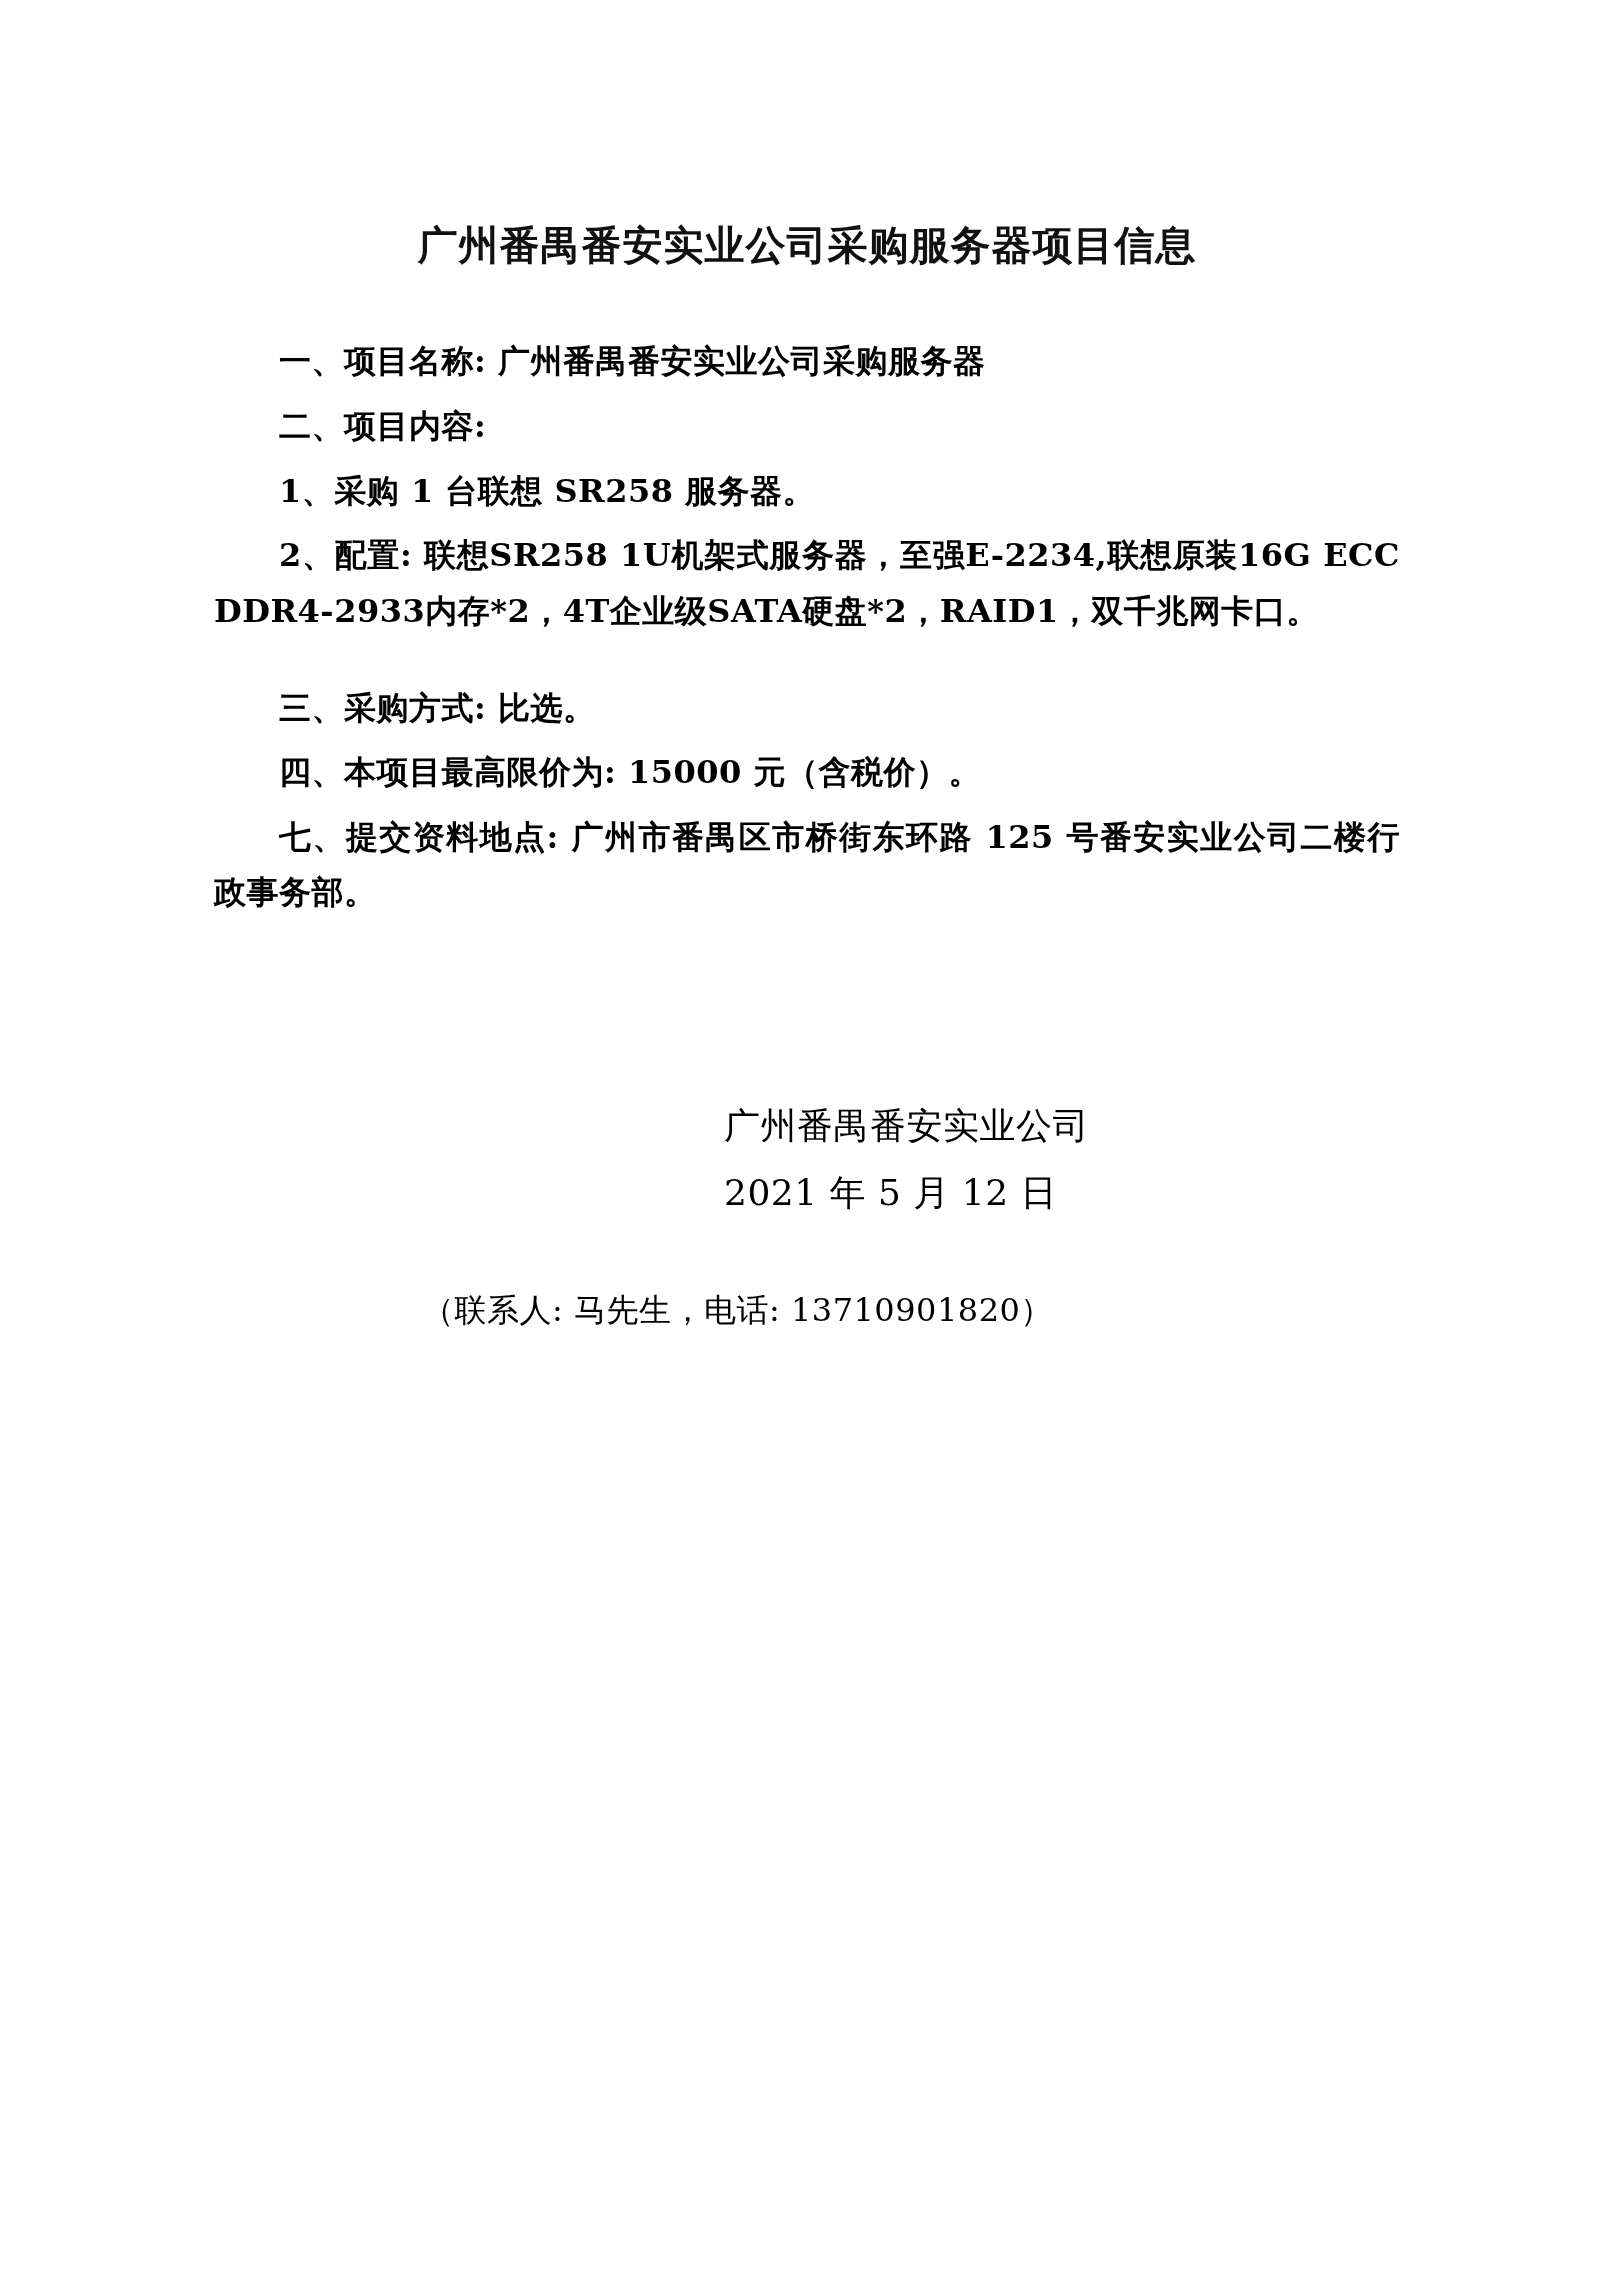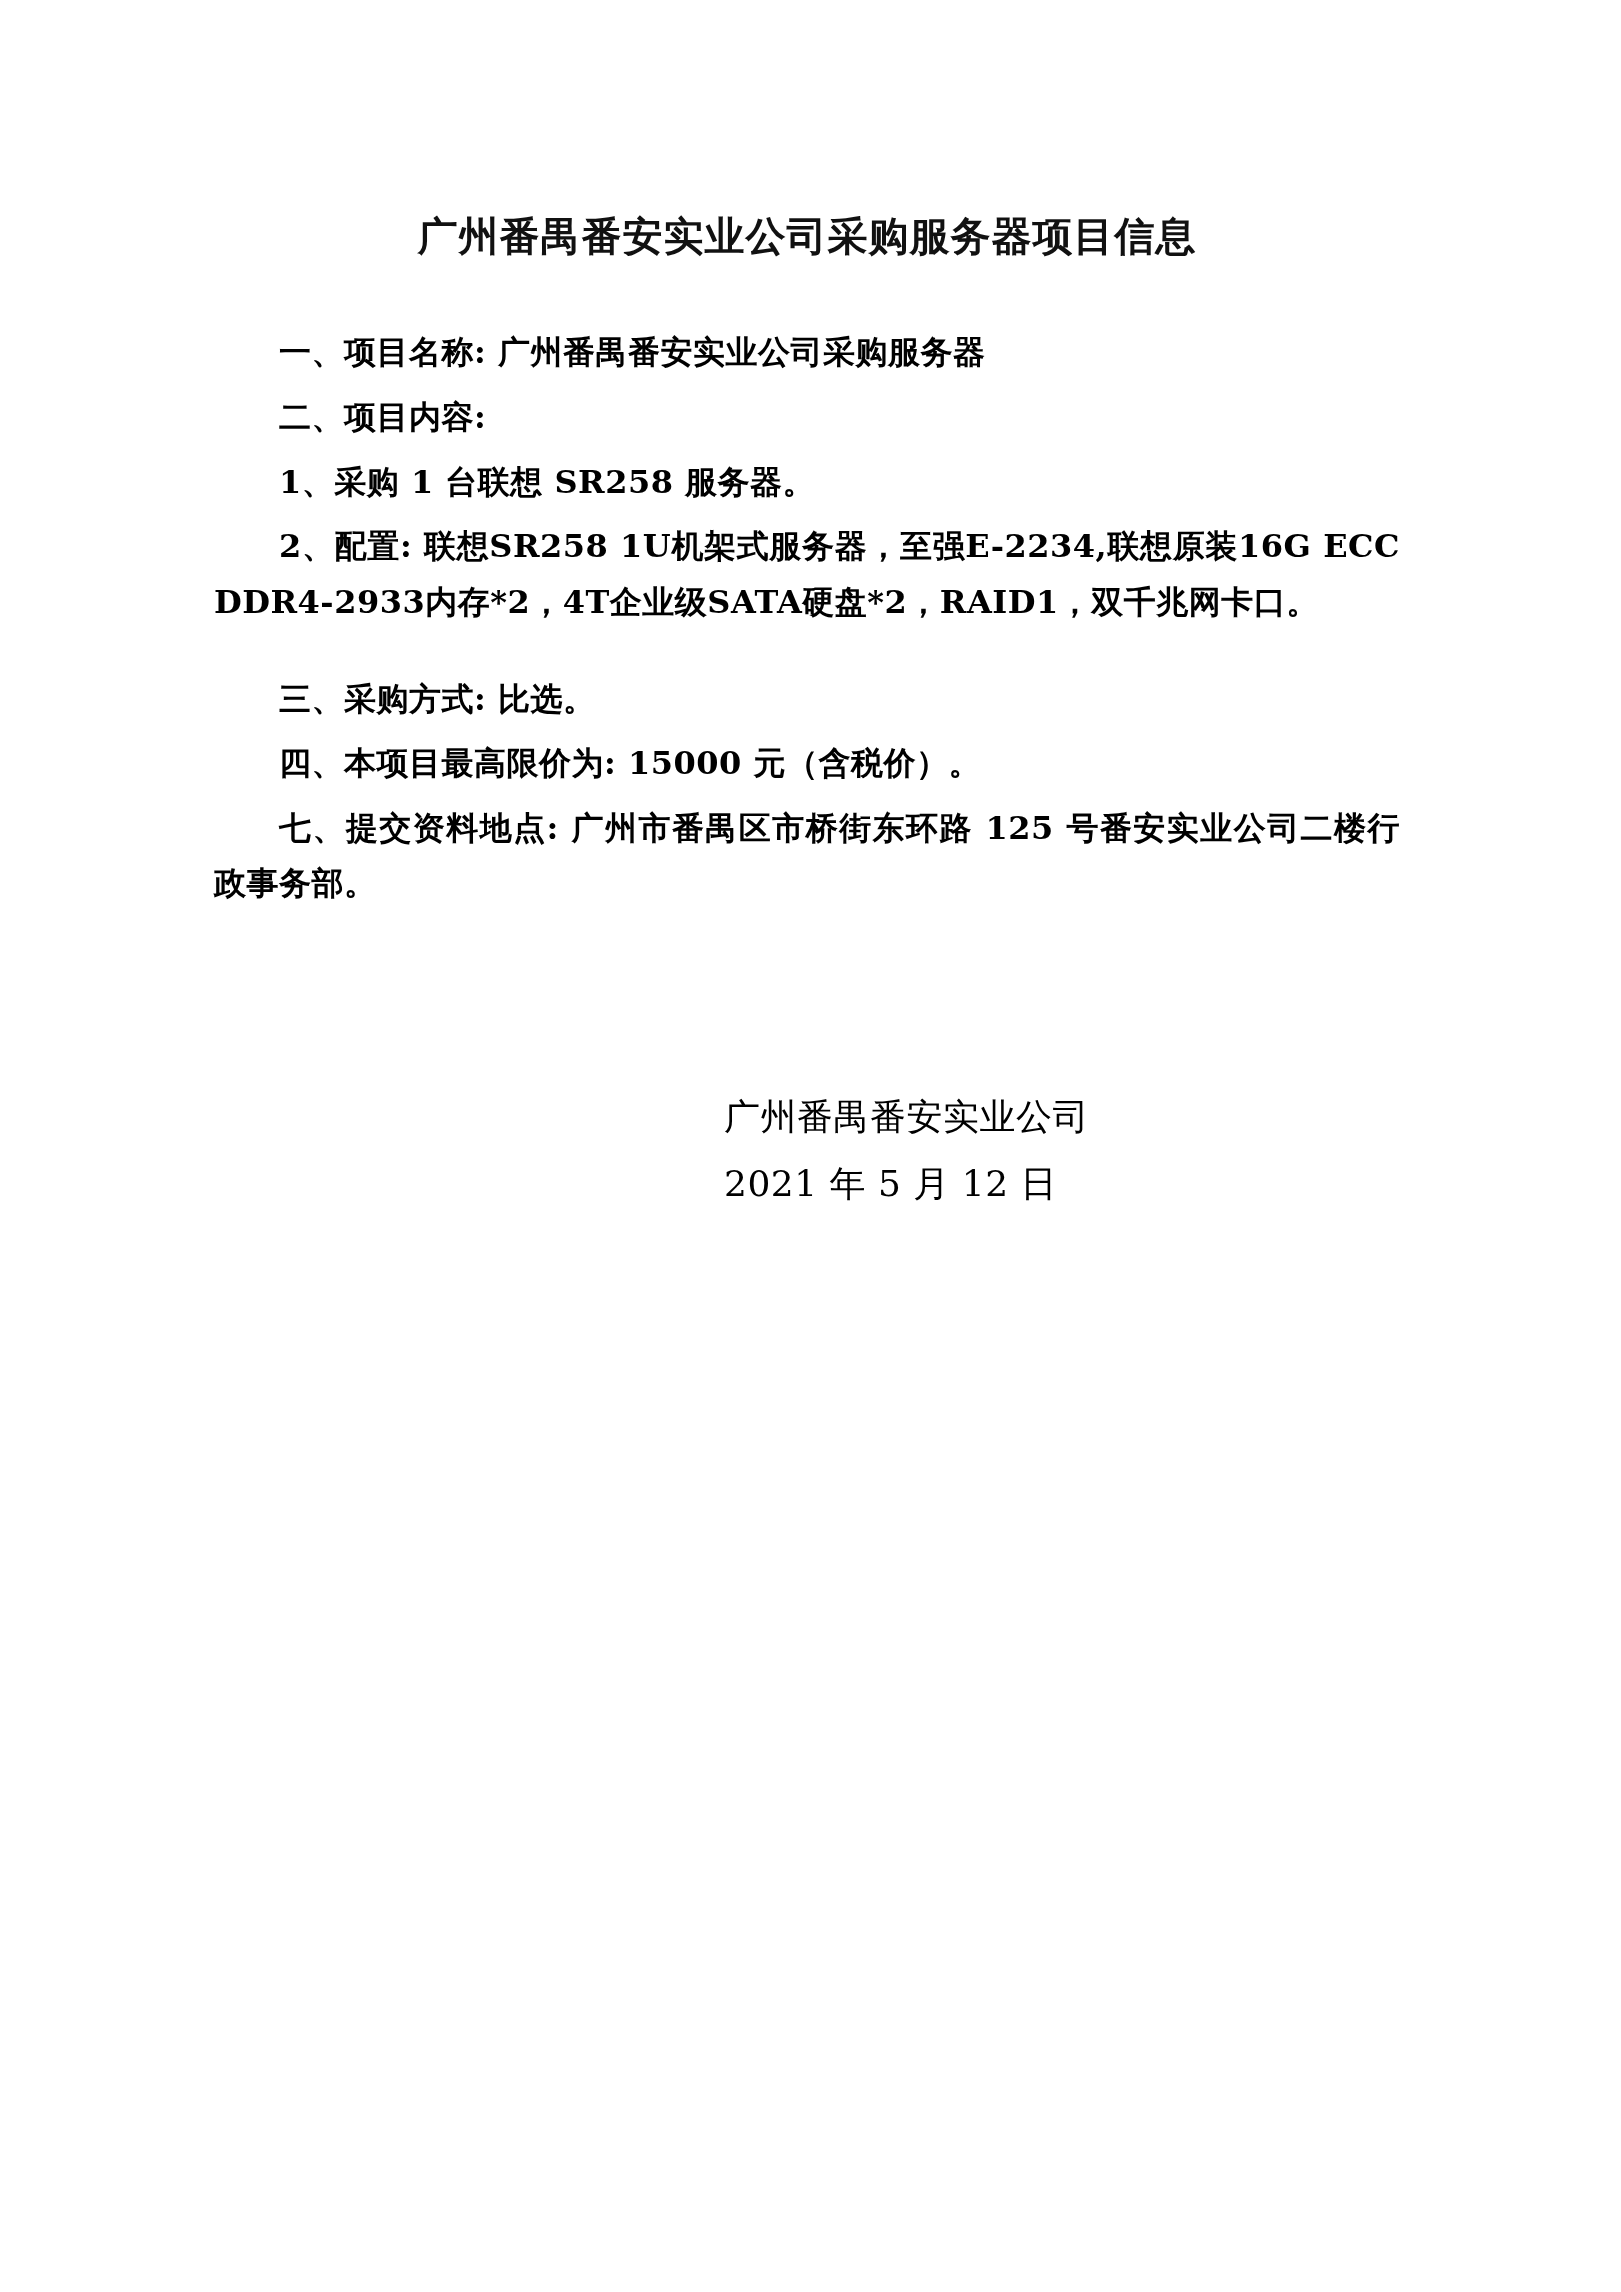--- a/index.html
+++ b/index.html
@@ -14,21 +14,21 @@
     position: relative;
     box-sizing: border-box;
     padding: 0;
     font-family: "DejaVu Serif", "Liberation Serif", serif;
     color: #000000;
     overflow: hidden;
   }
   .content {
     position: absolute;
     left: 214px;
-    top: 0;
+    top: 9px;
     width: 1186px;
   }
   .doc-title {
     text-align: center;
     font-family: "DejaVu Serif", "Liberation Serif", serif;
     font-weight: bold;
     font-size: 40px;
     letter-spacing: 1px;
     margin-top: 208px;
     margin-bottom: 0;
@@ -98,16 +98,19 @@
 
       <p class="para indent">七、提交资料地点: 广州市番禺区市桥街东环路 125 号番安实业公司二楼行政事务部。</p>
 
     </div>
 
     <div class="sig-block">
       <div class="sig-line">广州番禺番安实业公司</div>
       <div class="sig-line">2021 年 5 月 12 日</div>
     </div>
 
+    <div class="contact-block">
+      <div class="contact-line">（联系人: 马先生，电话: 13710901820）</div>
+    </div>
 
   </div>
 </div>
 
 
 </body></html>

